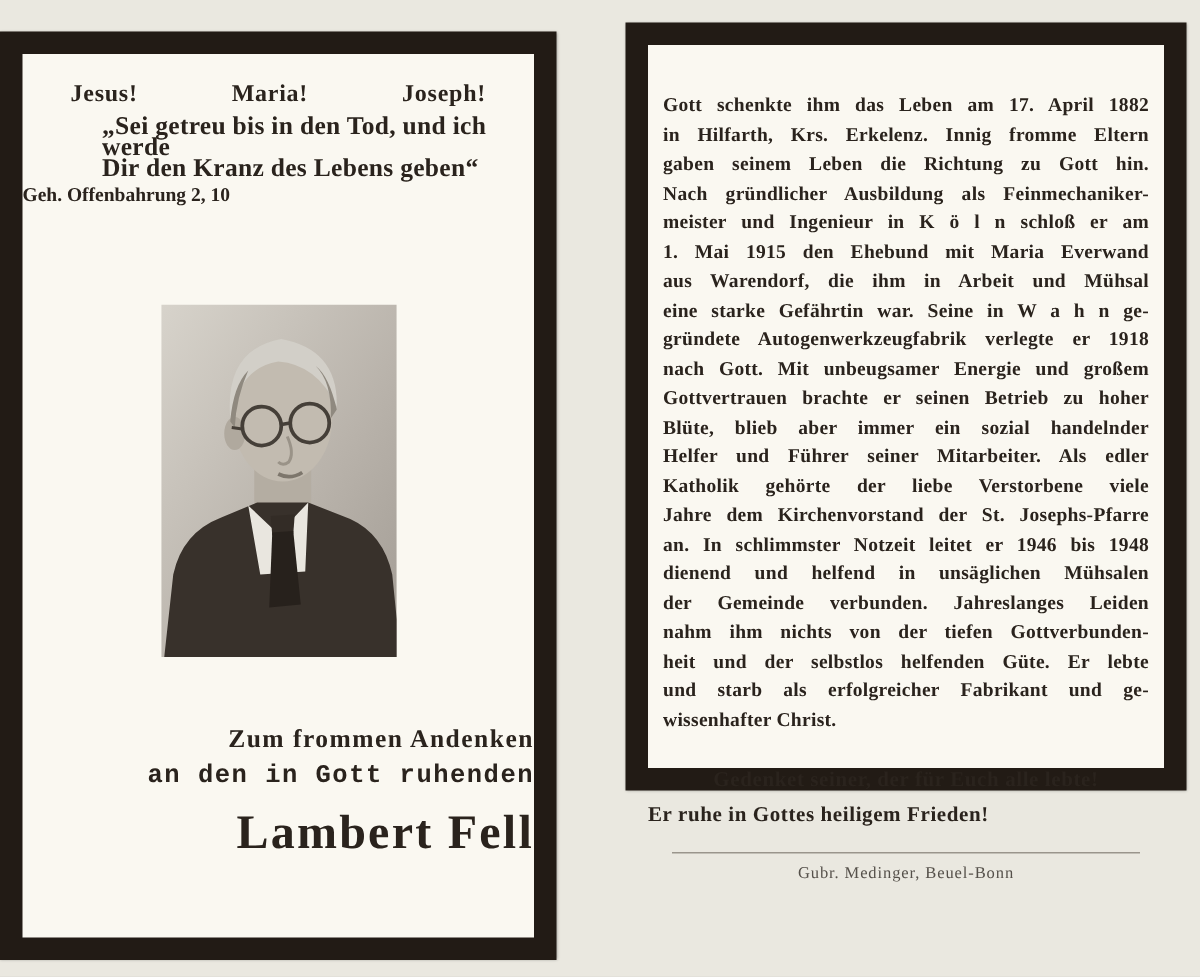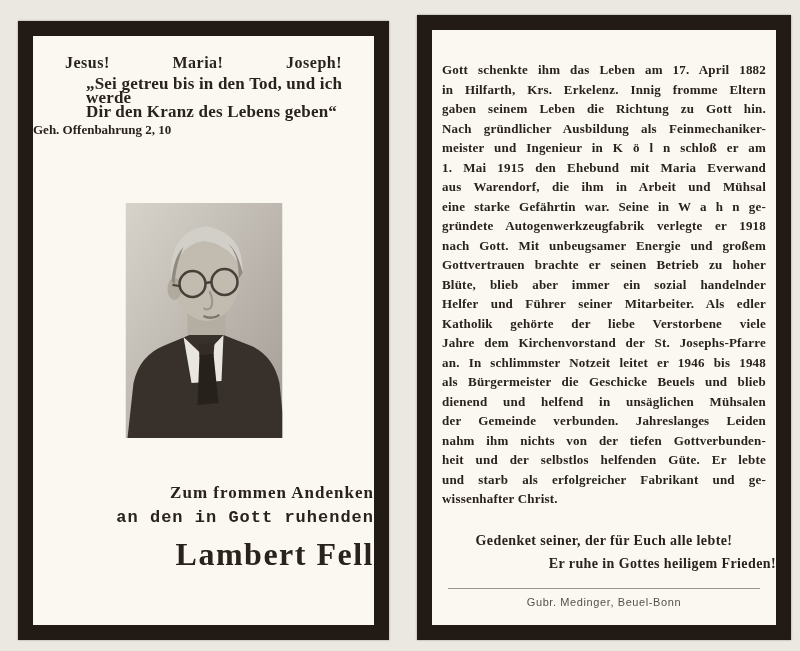--- a/index.html
+++ b/index.html
@@ -2,22 +2,22 @@
 <html><head>
 <meta charset="utf-8">
 <style>
   * { margin:0; padding:0; box-sizing:border-box; }
   body { background:#d8d6cf; font-family:"Liberation Serif","DejaVu Serif",serif; }
   .page {
     position:relative; width:800px; height:651px;
     background:#eae8e0; overflow:hidden;
   }
   .card { position:absolute; background:#221b15; box-shadow:0 0 2px rgba(0,0,0,.35); }
-  .card-left  { left:18px;  top:21px; width:371px; height:619px; }
-  .card-right { left:417px; top:15px; width:374px; height:625px; }
+  .card-left  { left:0;  top:21px; width:371px; height:619px; }
+  .card-right { left:417px; top:15px; width:374px; height:512px; }
   .inner {
     position:absolute; left:15px; top:15px; right:15px; bottom:15px;
     background:#faf8f1; color:#2a231d;
   }
 
   
   .names {
     margin:18px 32px 0; display:flex; justify-content:space-between;
     font-size:16px; font-weight:bold; letter-spacing:.5px;
   }
@@ -39,25 +39,25 @@
   .big-name  { top:500px; font-size:32px; letter-spacing:1.5px; }
 
   
   .bio { margin:30px 10px 0; }
   .bio-line {
     font-size:13px; font-weight:bold; line-height:19.5px; letter-spacing:.2px;
     text-align:justify; text-align-last:justify; white-space:normal;
   }
   .bio-line.last { text-align-last:left; }
   .closing1 { margin-top:24px; text-align:center; font-size:14px; font-weight:bold; letter-spacing:.4px; }
-  .closing2 { margin-top:7px;  text-align:right; font-size:14px; font-weight:bold; letter-spacing:.4px; }
+  .closing2 { margin-top:7px;  text-align:left; font-size:14px; font-weight:bold; letter-spacing:.4px; }
   .separator { width:312px; margin:16px auto 0; border-top:1px solid #9a958c; }
   .credit {
     margin-top:7px; text-align:center; font-size:11px; color:#55504a;
-    font-family:Liberation Sans, sans-serif; letter-spacing:.6px;
+    font-family:Liberation Serif, serif; letter-spacing:.6px;
   }
 </style>
 </head>
 <body>
 
 <div class="page">
 
   <div class="card card-left">
     <div class="inner">
 
@@ -130,21 +130,20 @@
         <div class="bio-line">aus Warendorf, die ihm in Arbeit und Mühsal</div>
         <div class="bio-line">eine starke Gefährtin war. Seine in W a h n ge-</div>
         <div class="bio-line">gründete Autogenwerkzeugfabrik verlegte er 1918</div>
         <div class="bio-line">nach Gott. Mit unbeugsamer Energie und großem</div>
         <div class="bio-line">Gottvertrauen brachte er seinen Betrieb zu hoher</div>
         <div class="bio-line">Blüte, blieb aber immer ein sozial handelnder</div>
         <div class="bio-line">Helfer und Führer seiner Mitarbeiter. Als edler</div>
         <div class="bio-line">Katholik gehörte der liebe Verstorbene viele</div>
         <div class="bio-line">Jahre dem Kirchenvorstand der St. Josephs-Pfarre</div>
         <div class="bio-line">an. In schlimmster Notzeit leitet er 1946 bis 1948</div>
-        <div class="bio-line">als Bürgermeister die Geschicke Beuels und blieb</div>
         <div class="bio-line">dienend und helfend in unsäglichen Mühsalen</div>
         <div class="bio-line">der Gemeinde verbunden. Jahreslanges Leiden</div>
         <div class="bio-line">nahm ihm nichts von der tiefen Gottverbunden-</div>
         <div class="bio-line">heit und der selbstlos helfenden Güte. Er lebte</div>
         <div class="bio-line">und starb als erfolgreicher Fabrikant und ge-</div>
         <div class="bio-line last">wissenhafter Christ.</div>
       </div>
 
       <div class="closing1">Gedenket seiner, der für Euch alle lebte!</div>
       <div class="closing2">Er ruhe in Gottes heiligem Frieden!</div>

